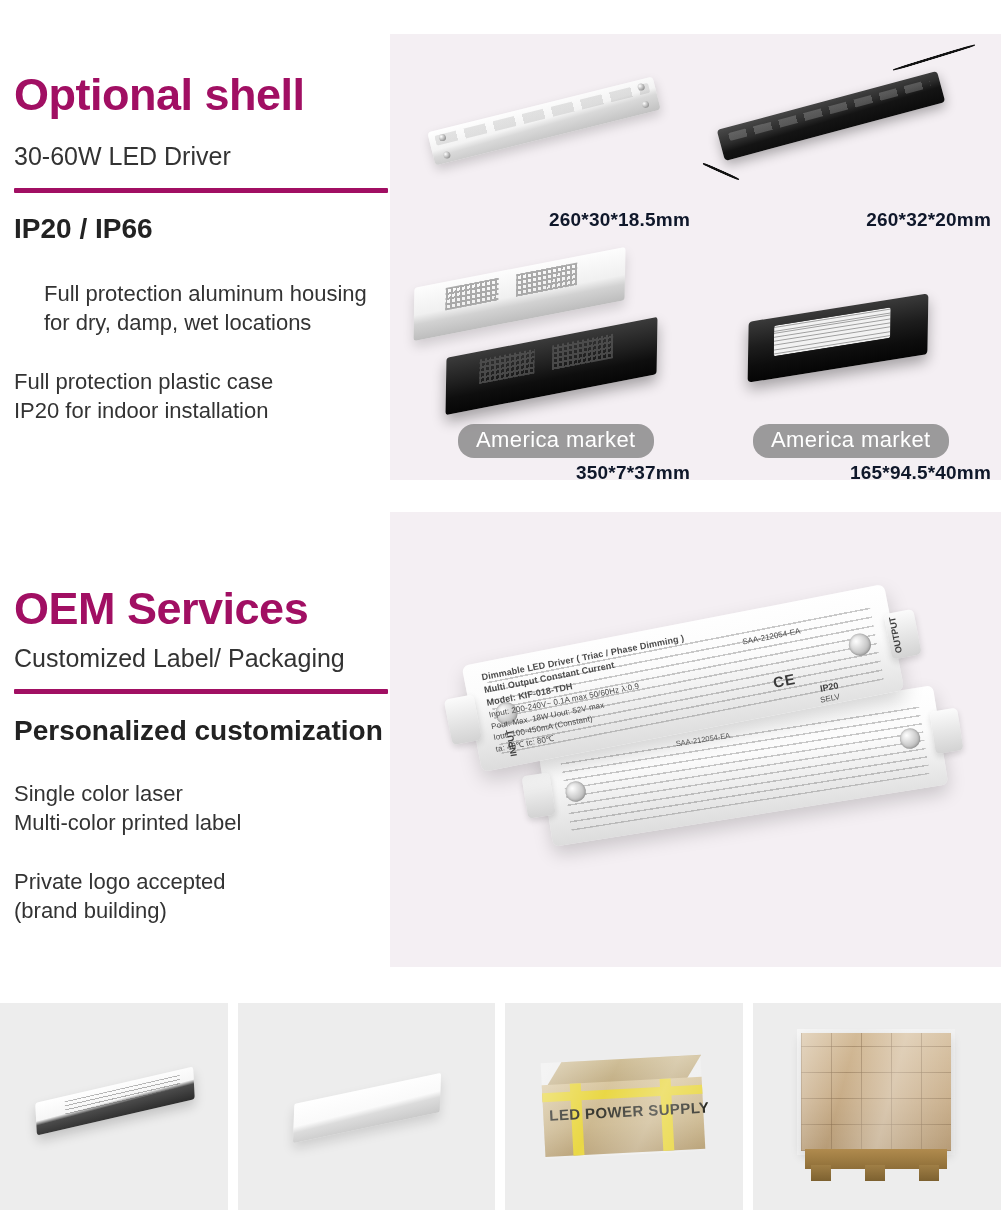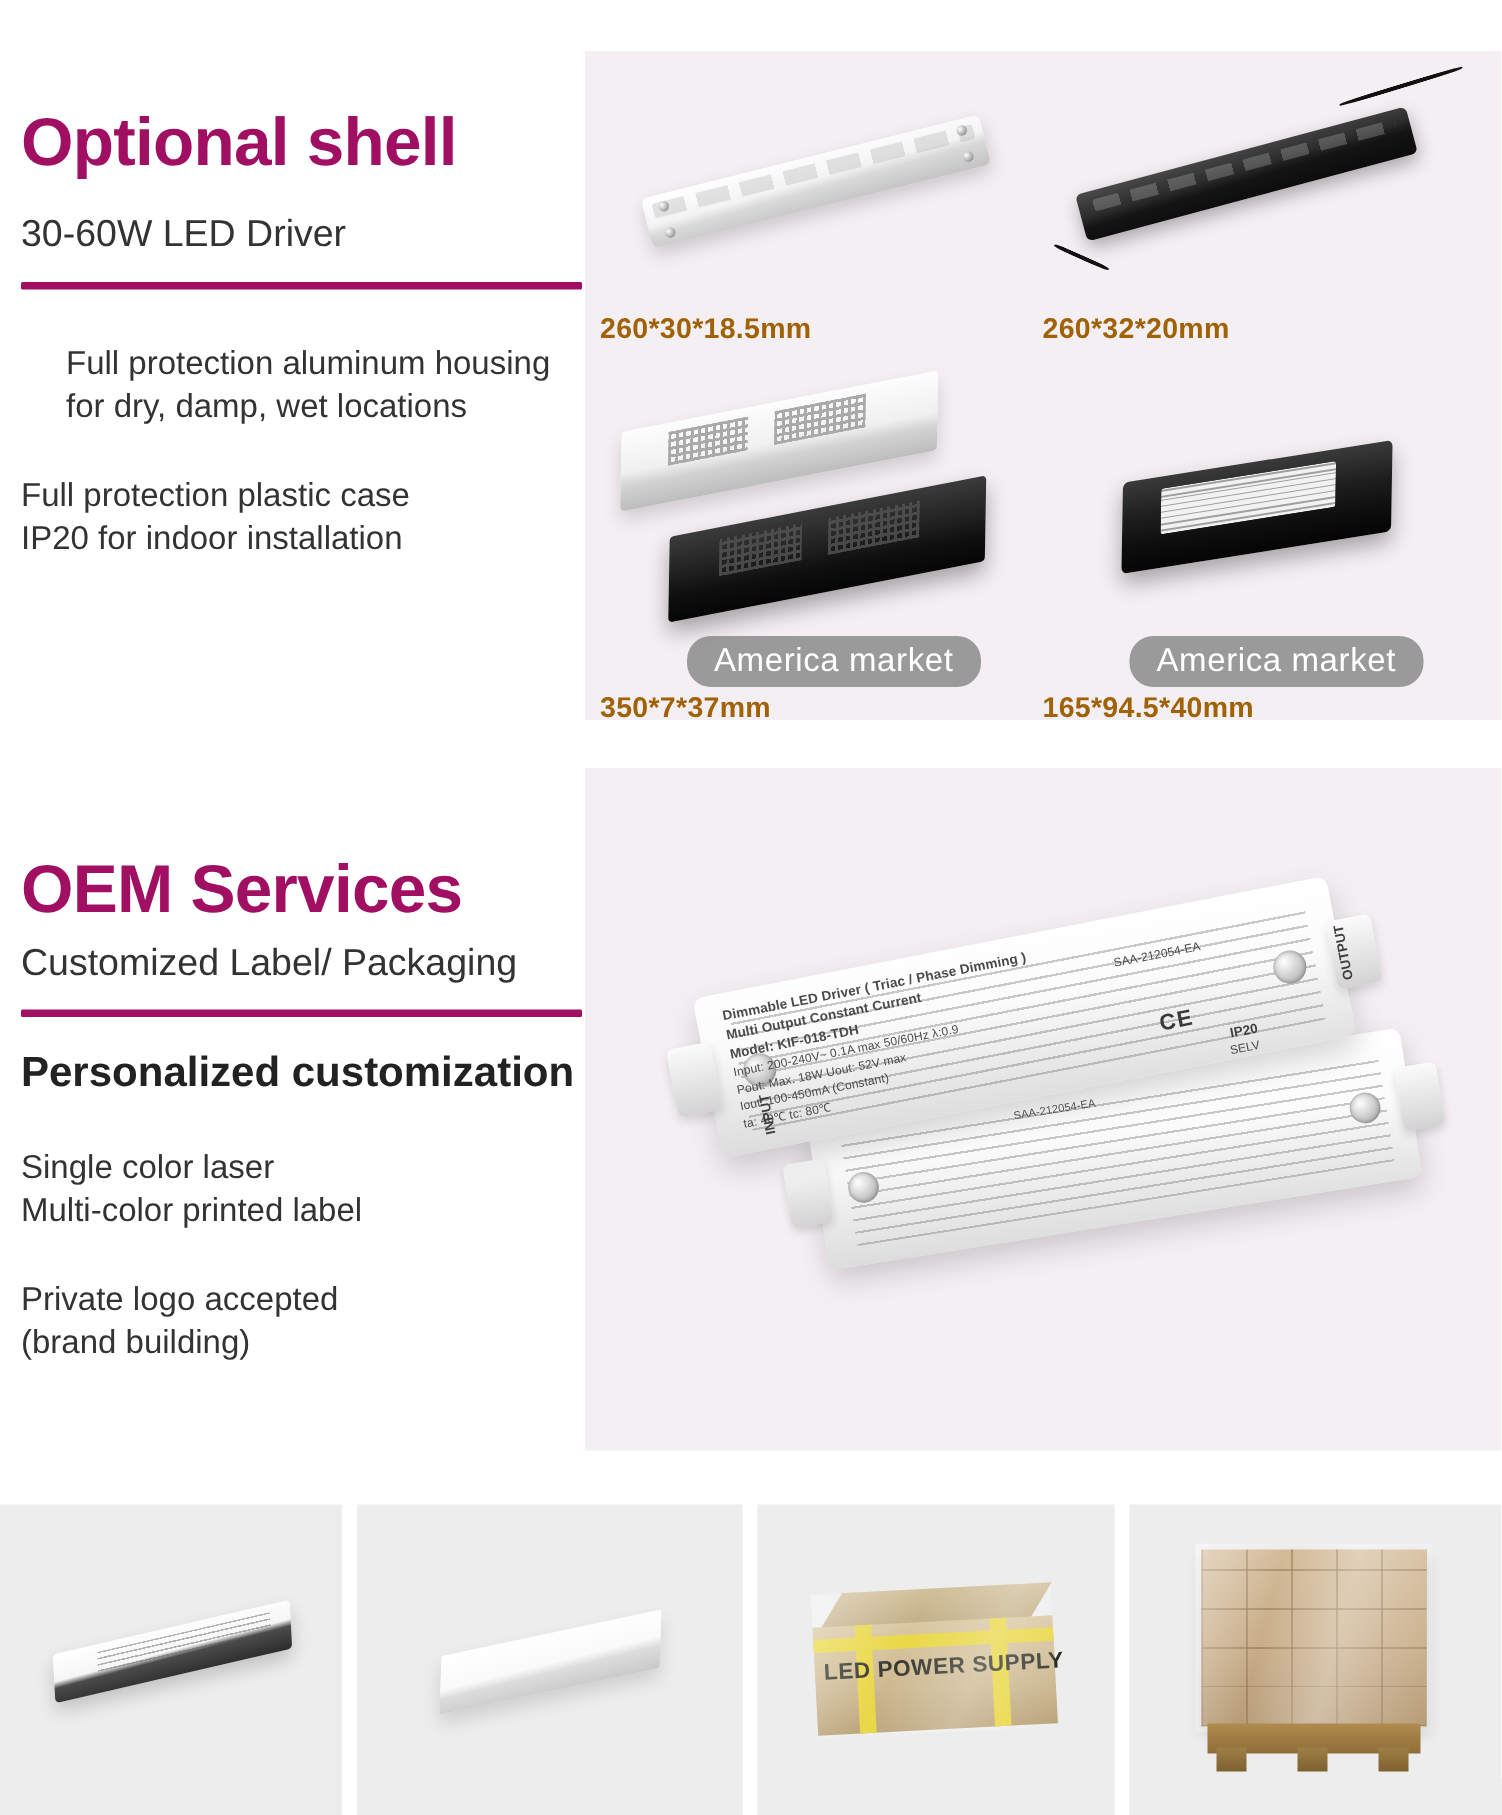--- a/index.html
+++ b/index.html
@@ -33,40 +33,40 @@
 
   
   #sec1-text{position:absolute;left:14px;top:72px;width:372px;}
   #sec1-text .lede-sub{margin-top:24px;}
   #sec1-text .rule{margin-top:17px;width:374px;}
   #sec1-text .lede-h2{margin-top:21px;}
   #sec1-text .body-p.first{margin-top:34px;margin-left:30px;}
   #sec1-text .body-p.second{margin-top:30px;}
 
   
-  #sec2-text{position:absolute;left:14px;top:570px;width:372px;}
+  #sec2-text{position:absolute;left:14px;top:586px;width:372px;}
   #sec2-text .lede-sub{margin-top:12px;}
   #sec2-text .rule{margin-top:16px;width:374px;}
   #sec2-text .lede-h2{margin-top:22px;}
   #sec2-text .body-p.first{margin-top:32px;}
   #sec2-text .body-p.second{margin-top:30px;}
 
   
   .panel{
     position:absolute;
     background:#f4eff3;
   }
   #panel-shell{left:390px;top:34px;width:611px;height:446px;}
   #panel-oem{left:390px;top:512px;width:611px;height:455px;}
 
   .cell{position:absolute;}
   .caption{
     position:absolute;
-    font-size:19px;font-weight:bold;color:#a16207;
-    text-align:left;width:100%;left:0;
+    font-size:19px;font-weight:bold;color:#0f172a;
+    text-align:right;width:100%;left:0;
     letter-spacing:0.2px;
   }
   .badge{
     position:absolute;
     background:rgba(120,120,120,.72);
     color:#ffffff;
     font-size:22px;
     border-radius:16px;
     padding:3px 18px 5px 18px;
     white-space:nowrap;
@@ -269,20 +269,21 @@
 </style>
 </head>
 <body>
 
 <div class="page">
 
   <div id="sec1-text">
     <div class="lede-title">Optional shell</div>
     <div class="lede-sub">30-60W LED Driver</div>
     <div class="rule"></div>
+    <div class="lede-h2">IP20 / IP66</div>
     <div class="body-p first" style="white-space:pre-line">Full protection aluminum housing
 for dry, damp, wet locations</div>
     <div class="body-p second" style="white-space:pre-line">Full protection plastic case
 IP20 for indoor installation</div>
   </div>
 
   <div class="panel" id="panel-shell">
 
     <div class="cell" style="left:10px;top:8px;width:290px;height:200px;">
       <div class="prod" style="left:28px;top:62px;">

